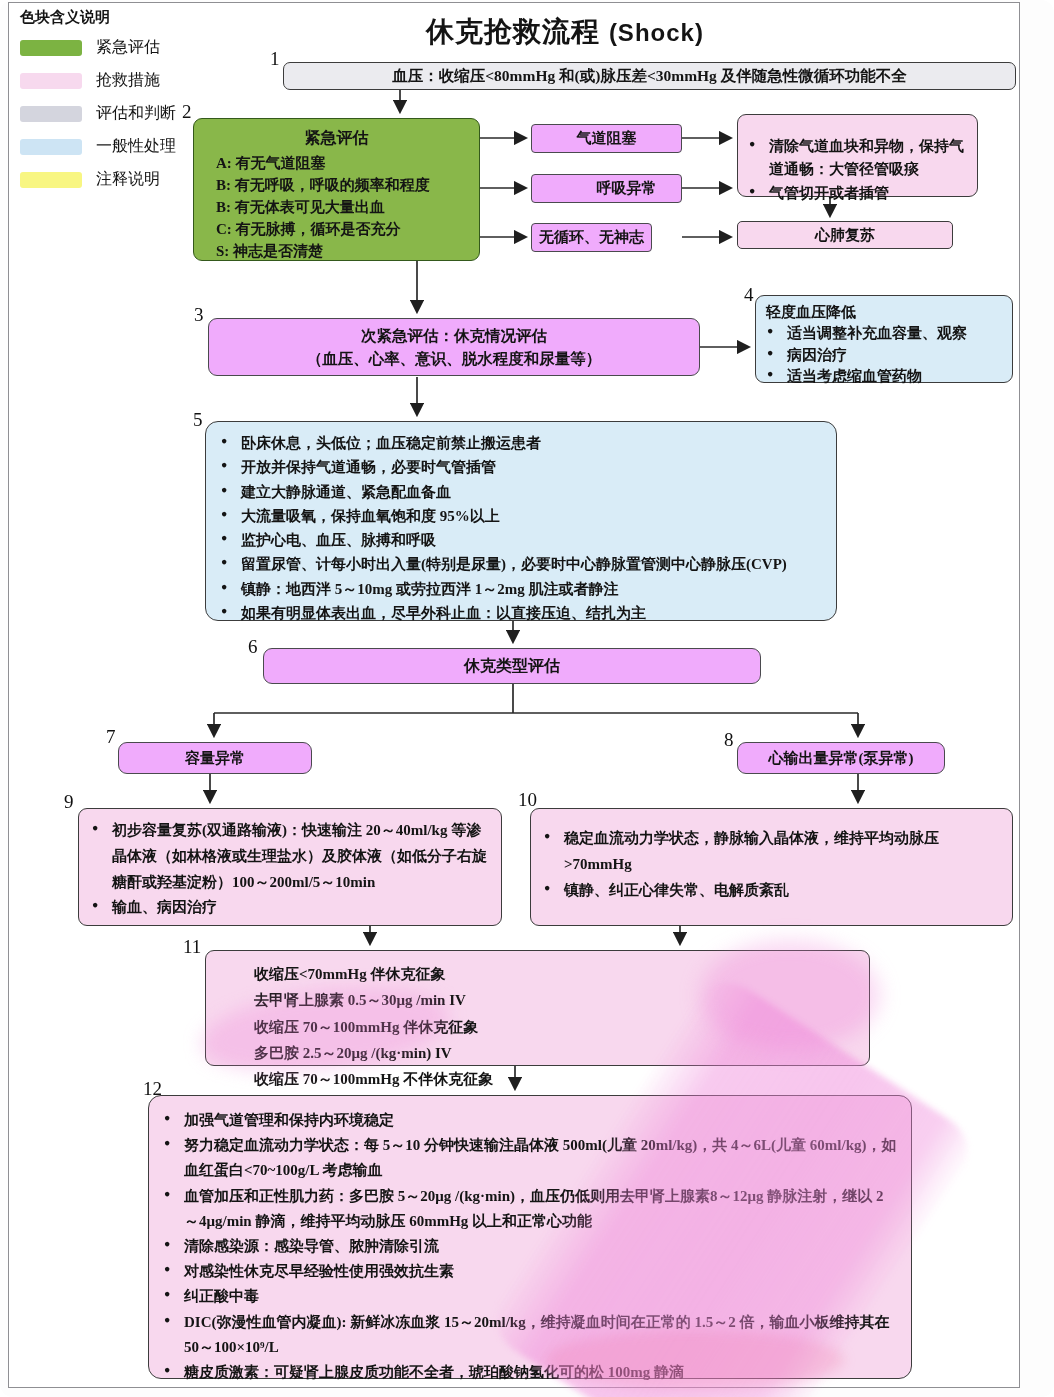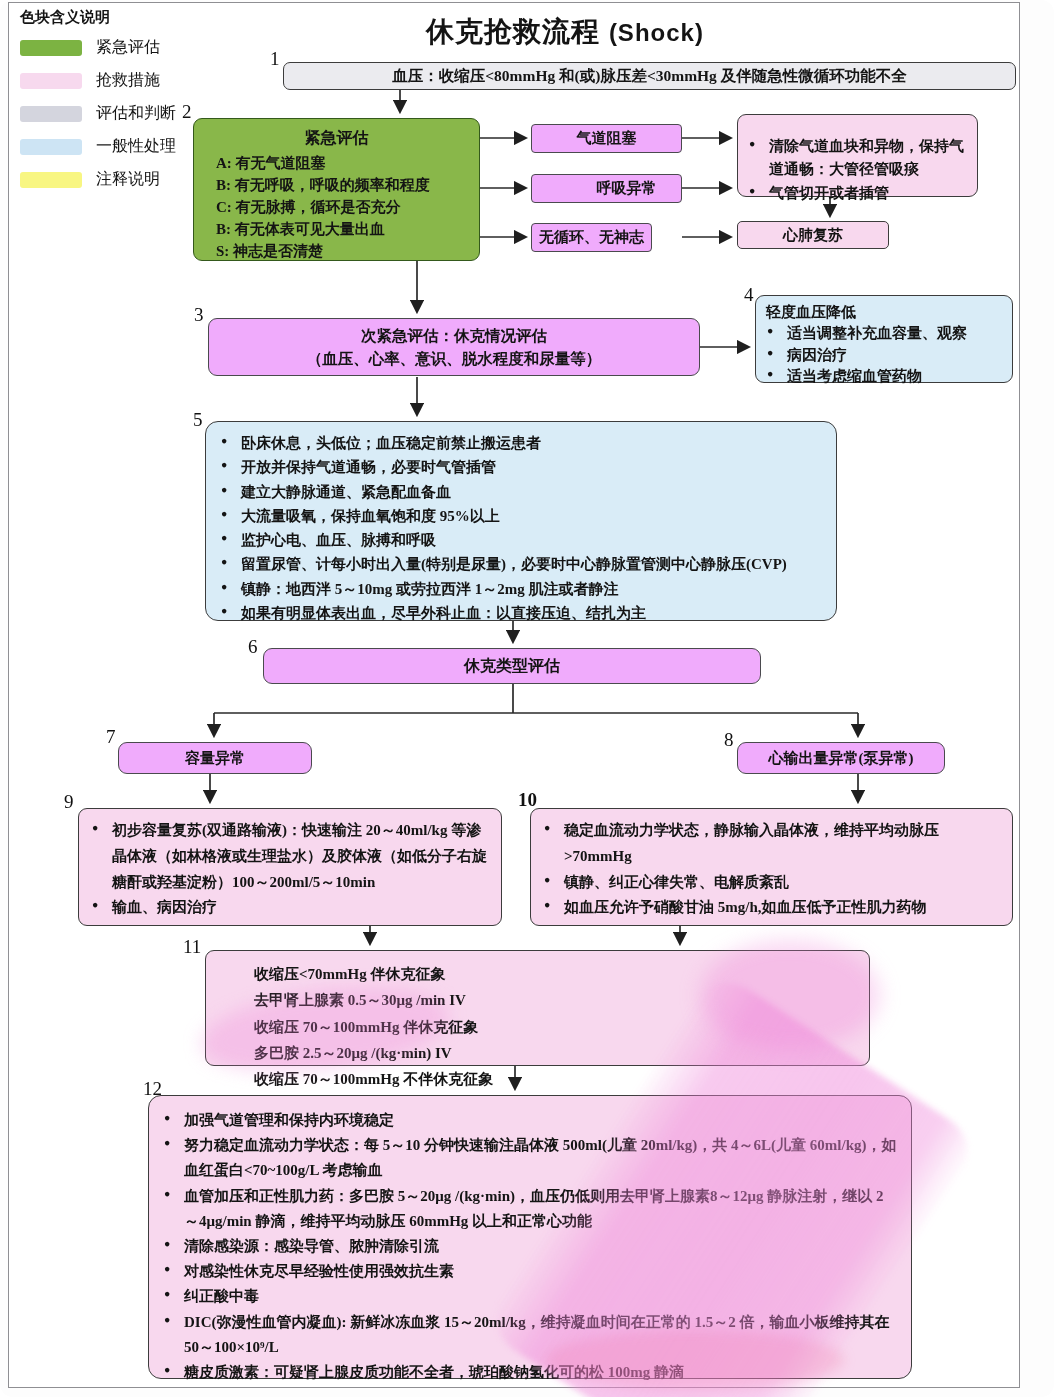--- a/index.html
+++ b/index.html
@@ -111,46 +111,46 @@
 
   <div class="num" style="left:270px;top:48px;">1</div>
   <div class="num" style="left:182px;top:101px;">2</div>
   <div class="num" style="left:194px;top:304px;">3</div>
   <div class="num" style="left:744px;top:284px;">4</div>
   <div class="num" style="left:193px;top:409px;">5</div>
   <div class="num" style="left:248px;top:636px;">6</div>
   <div class="num" style="left:106px;top:726px;">7</div>
   <div class="num" style="left:724px;top:729px;">8</div>
   <div class="num" style="left:64px;top:791px;">9</div>
-  <div class="num" style="left:518px;top:789px;font-weight:bold;">10</div>
+  <div class="num" style="left:518px;top:789px;">10</div>
   <div class="num" style="left:183px;top:936px;">11</div>
   <div class="num" style="left:143px;top:1078px;">12</div>
 
   <div class="box fill-plain center b-text-center" style="left:283px;top:62px;width:733px;height:28px;font-size:15.5px;border-radius:7px;">血压：收缩压&lt;80mmHg 和(或)脉压差&lt;30mmHg 及伴随急性微循环功能不全</div>
 
   <div class="box fill-green" style="left:193px;top:118px;width:287px;height:143px;padding:3px 8px;">
     <div class="box2-title">紧急评估</div>
     <div class="box2-line">A: 有无气道阻塞</div>
     <div class="box2-line">B: 有无呼吸，呼吸的频率和程度</div>
+    <div class="box2-line">B: 有无体表可见大量出血</div>
     <div class="box2-line">C: 有无脉搏，循环是否充分</div>
-    <div class="box2-line">B: 有无体表可见大量出血</div>
     <div class="box2-line">S: 神志是否清楚</div>
   </div>
 
   <div class="box fill-gray center b-text-center" style="left:531px;top:124px;width:151px;height:29px;border-radius:4px;">气道阻塞</div>
   <div class="box fill-gray center b-text-center" style="left:531px;top:174px;width:151px;height:29px;border-radius:4px;padding-left:40px;">呼吸异常</div>
   <div class="box fill-gray center b-text-center" style="left:531px;top:223px;width:121px;height:29px;border-radius:4px;">无循环、无神志</div>
 
   <div class="box fill-pink" style="left:737px;top:114px;width:241px;height:83px;padding:20px 10px;font-size:15px;line-height:1.55;">
     <ul class="blt">
       <li>清除气道血块和异物，保持气道通畅：大管径管吸痰</li>
       <li>气管切开或者插管</li>
     </ul>
   </div>
-  <div class="box fill-pink center b-text-center" style="left:737px;top:221px;width:152px;height:28px;border-radius:5px;">心肺复苏</div>
+  <div class="box fill-pink center b-text-center" style="left:737px;top:221px;width:216px;height:28px;border-radius:5px;">心肺复苏</div>
 
   <div class="box fill-gray center" style="left:208px;top:318px;width:492px;height:58px;font-size:15.5px;flex-direction:column;">
     <div>次紧急评估：休克情况评估</div>
     <div>（血压、心率、意识、脱水程度和尿量等）</div>
   </div>
 
   <div class="box fill-blue" style="left:755px;top:295px;width:258px;height:88px;padding:6px 10px;font-size:15px;line-height:1.42;">
     <div>轻度血压降低</div>
     <ul class="blt">
       <li>适当调整补充血容量、观察</li>
@@ -177,25 +177,24 @@
   <div class="box fill-gray center b-text-center" style="left:118px;top:742px;width:194px;height:32px;">容量异常</div>
   <div class="box fill-gray center b-text-center" style="left:737px;top:742px;width:208px;height:32px;">心输出量异常(泵异常)</div>
 
   <div class="box fill-pink" style="left:78px;top:808px;width:424px;height:118px;padding:9px 12px;font-size:15px;line-height:1.72;">
     <ul class="blt">
       <li>初步容量复苏(双通路输液)：快速输注 20～40ml/kg 等渗晶体液（如林格液或生理盐水）及胶体液（如低分子右旋糖酐或羟基淀粉）100～200ml/5～10min</li>
       <li>输血、病因治疗</li>
     </ul>
   </div>
 
-  <div class="box fill-pink" style="left:530px;top:808px;width:483px;height:118px;padding:9px 12px;font-size:15px;line-height:1.72;">
+  <div class="box fill-pink" style="left:530px;top:808px;width:483px;height:118px;padding:17px 12px;font-size:15px;line-height:1.72;">
     <ul class="blt">
       <li>稳定血流动力学状态，静脉输入晶体液，维持平均动脉压&gt;70mmHg</li>
       <li>镇静、纠正心律失常、电解质紊乱</li>
-      <li>如血压允许予硝酸甘油 5mg/h,如血压低予正性肌力药物</li>
     </ul>
   </div>
 
   <div class="box fill-pink" style="left:205px;top:950px;width:665px;height:116px;padding:10px 12px;font-size:15px;line-height:1.75;">
     <div class="r11">
       <span class="cond">收缩压&lt;70mmHg 伴休克征象</span>
       <span class="drug">去甲肾上腺素 0.5～30μg /min IV</span>
     </div>
     <div class="r11">
       <span class="cond">收缩压 70～100mmHg 伴休克征象</span>

